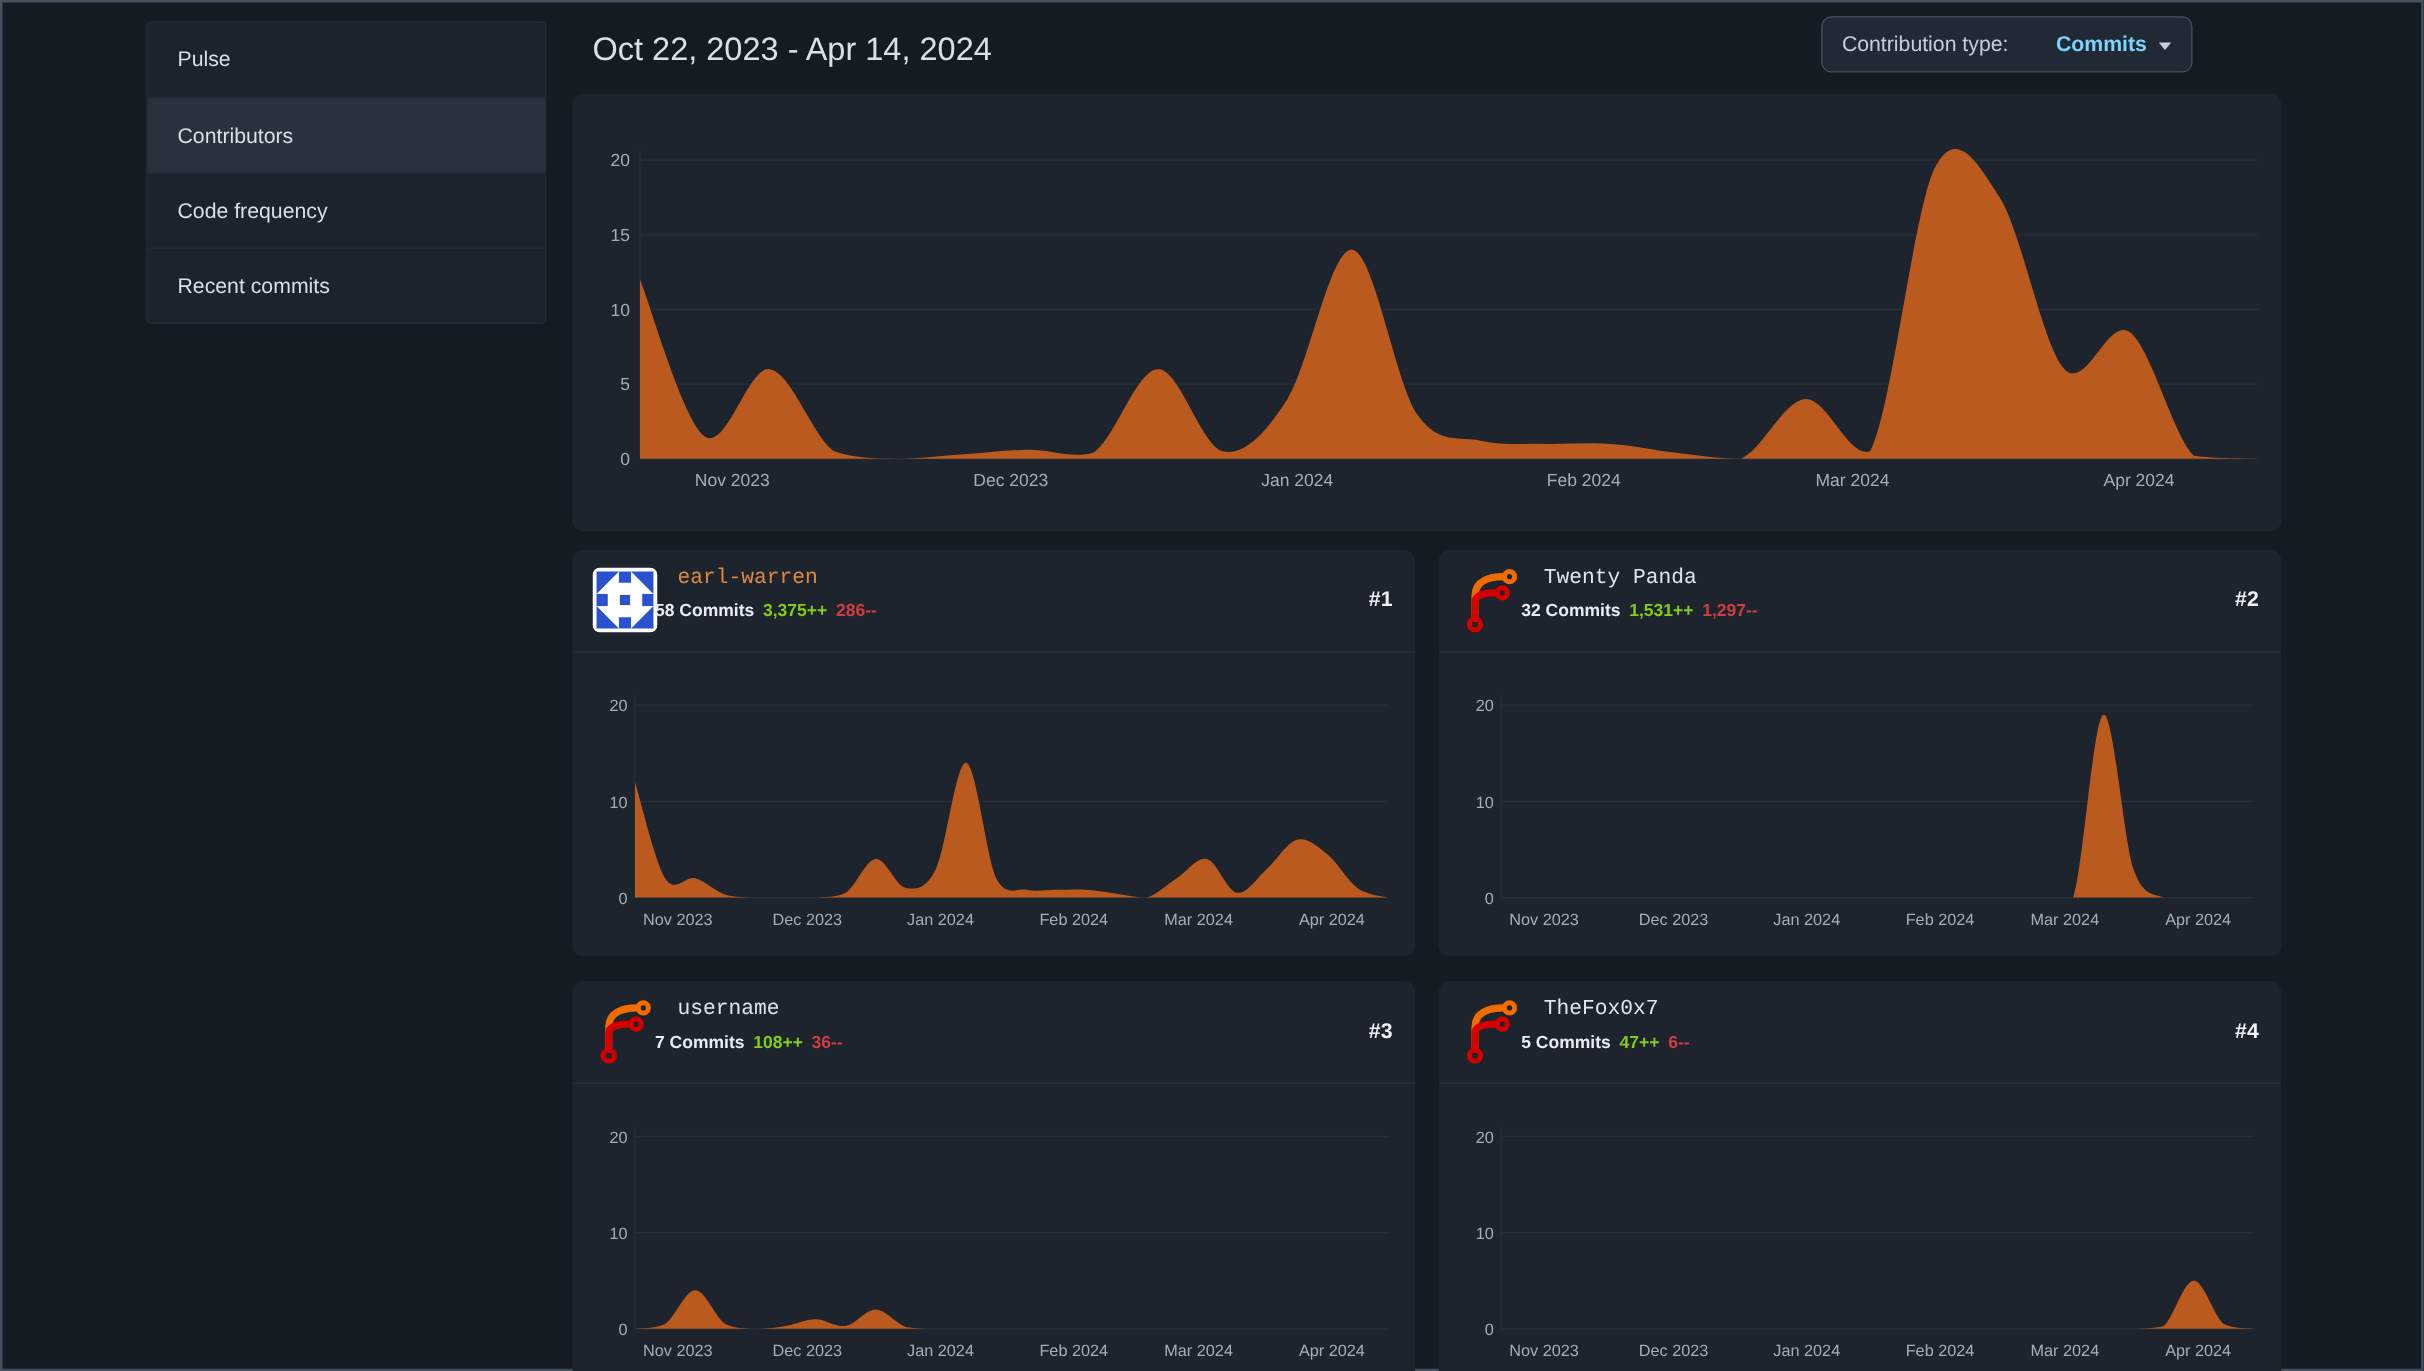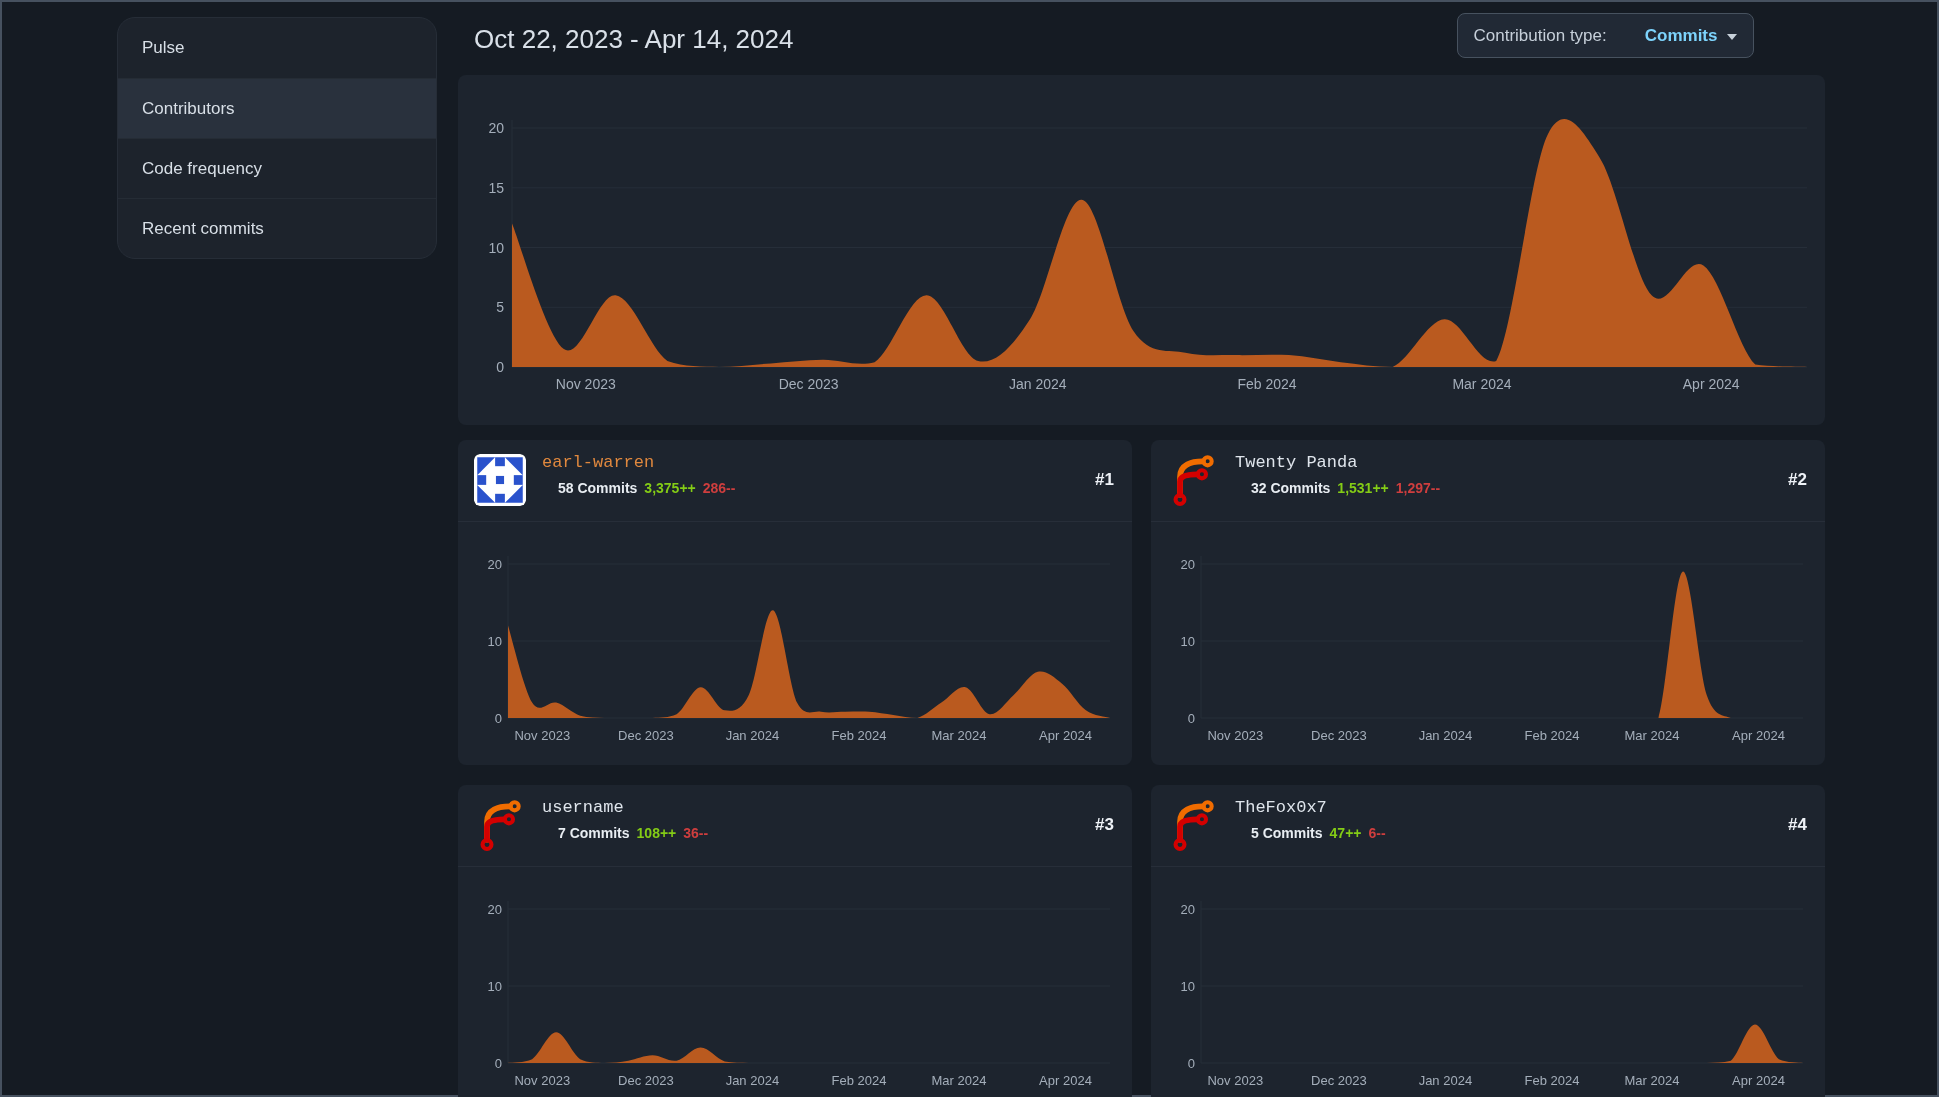--- a/index.html
+++ b/index.html
@@ -6,21 +6,21 @@
   html, body { background: #151b23; }
   body { font-family: "Liberation Sans", sans-serif; }
   .app {
     position: relative; width: 1939px; height: 1097px;
     background: #151b23; overflow: hidden;
     box-shadow: inset 0 0 0 2px #46515f;
   }
   
   .menu {
     position: absolute; left: 117px; top: 17px; width: 320px;
-    background: #1d232c; border: 1px solid #262d37; border-radius: 18px;
+    background: #1d232c; border: 1px solid #262d37; border-radius: 4px;
     overflow: hidden;
   }
   .menu-item {
     display: block; height: 60px; line-height: 60px; padding: 0 24px;
     color: #d8dfe7; font-size: 17px; text-decoration: none; cursor: pointer;
     border-top: 1px solid #252c35;
   }
   .menu-item:first-child { border-top: none; }
   .menu-item.active { background: #29313d; }
   
@@ -61,21 +61,21 @@
   .avatar {
     position: absolute; left: 16px; top: 14px; width: 52px; height: 52px;
     display: block; cursor: pointer;
   }
   .avatar svg { display: block; width: 52px; height: 52px; border-radius: 6px; }
   .cname {
     position: absolute; left: 84px; top: 13px; font-size: 17px;
     color: #dfe5ec; text-decoration: none; cursor: pointer; font-family: Liberation Mono, monospace;
   }
   .stats {
-    position: absolute; left: 100px; top: 40px; font-size: 14px; font-weight: 700;
+    position: absolute; left: 66px; top: 40px; font-size: 14px; font-weight: 700;
     display: flex; gap: 7px; white-space: nowrap;
   }
   .stats .commits { color: #e8edf2; }
   .stats .add { color: #84cc16; }
   .stats .del { color: #cf3e3e; }
   .rank {
     position: absolute; right: 18px; top: 30px;
     color: #eef2f7; font-size: 17px; font-weight: 800;
   }
   .card svg.chart { display: block; }

